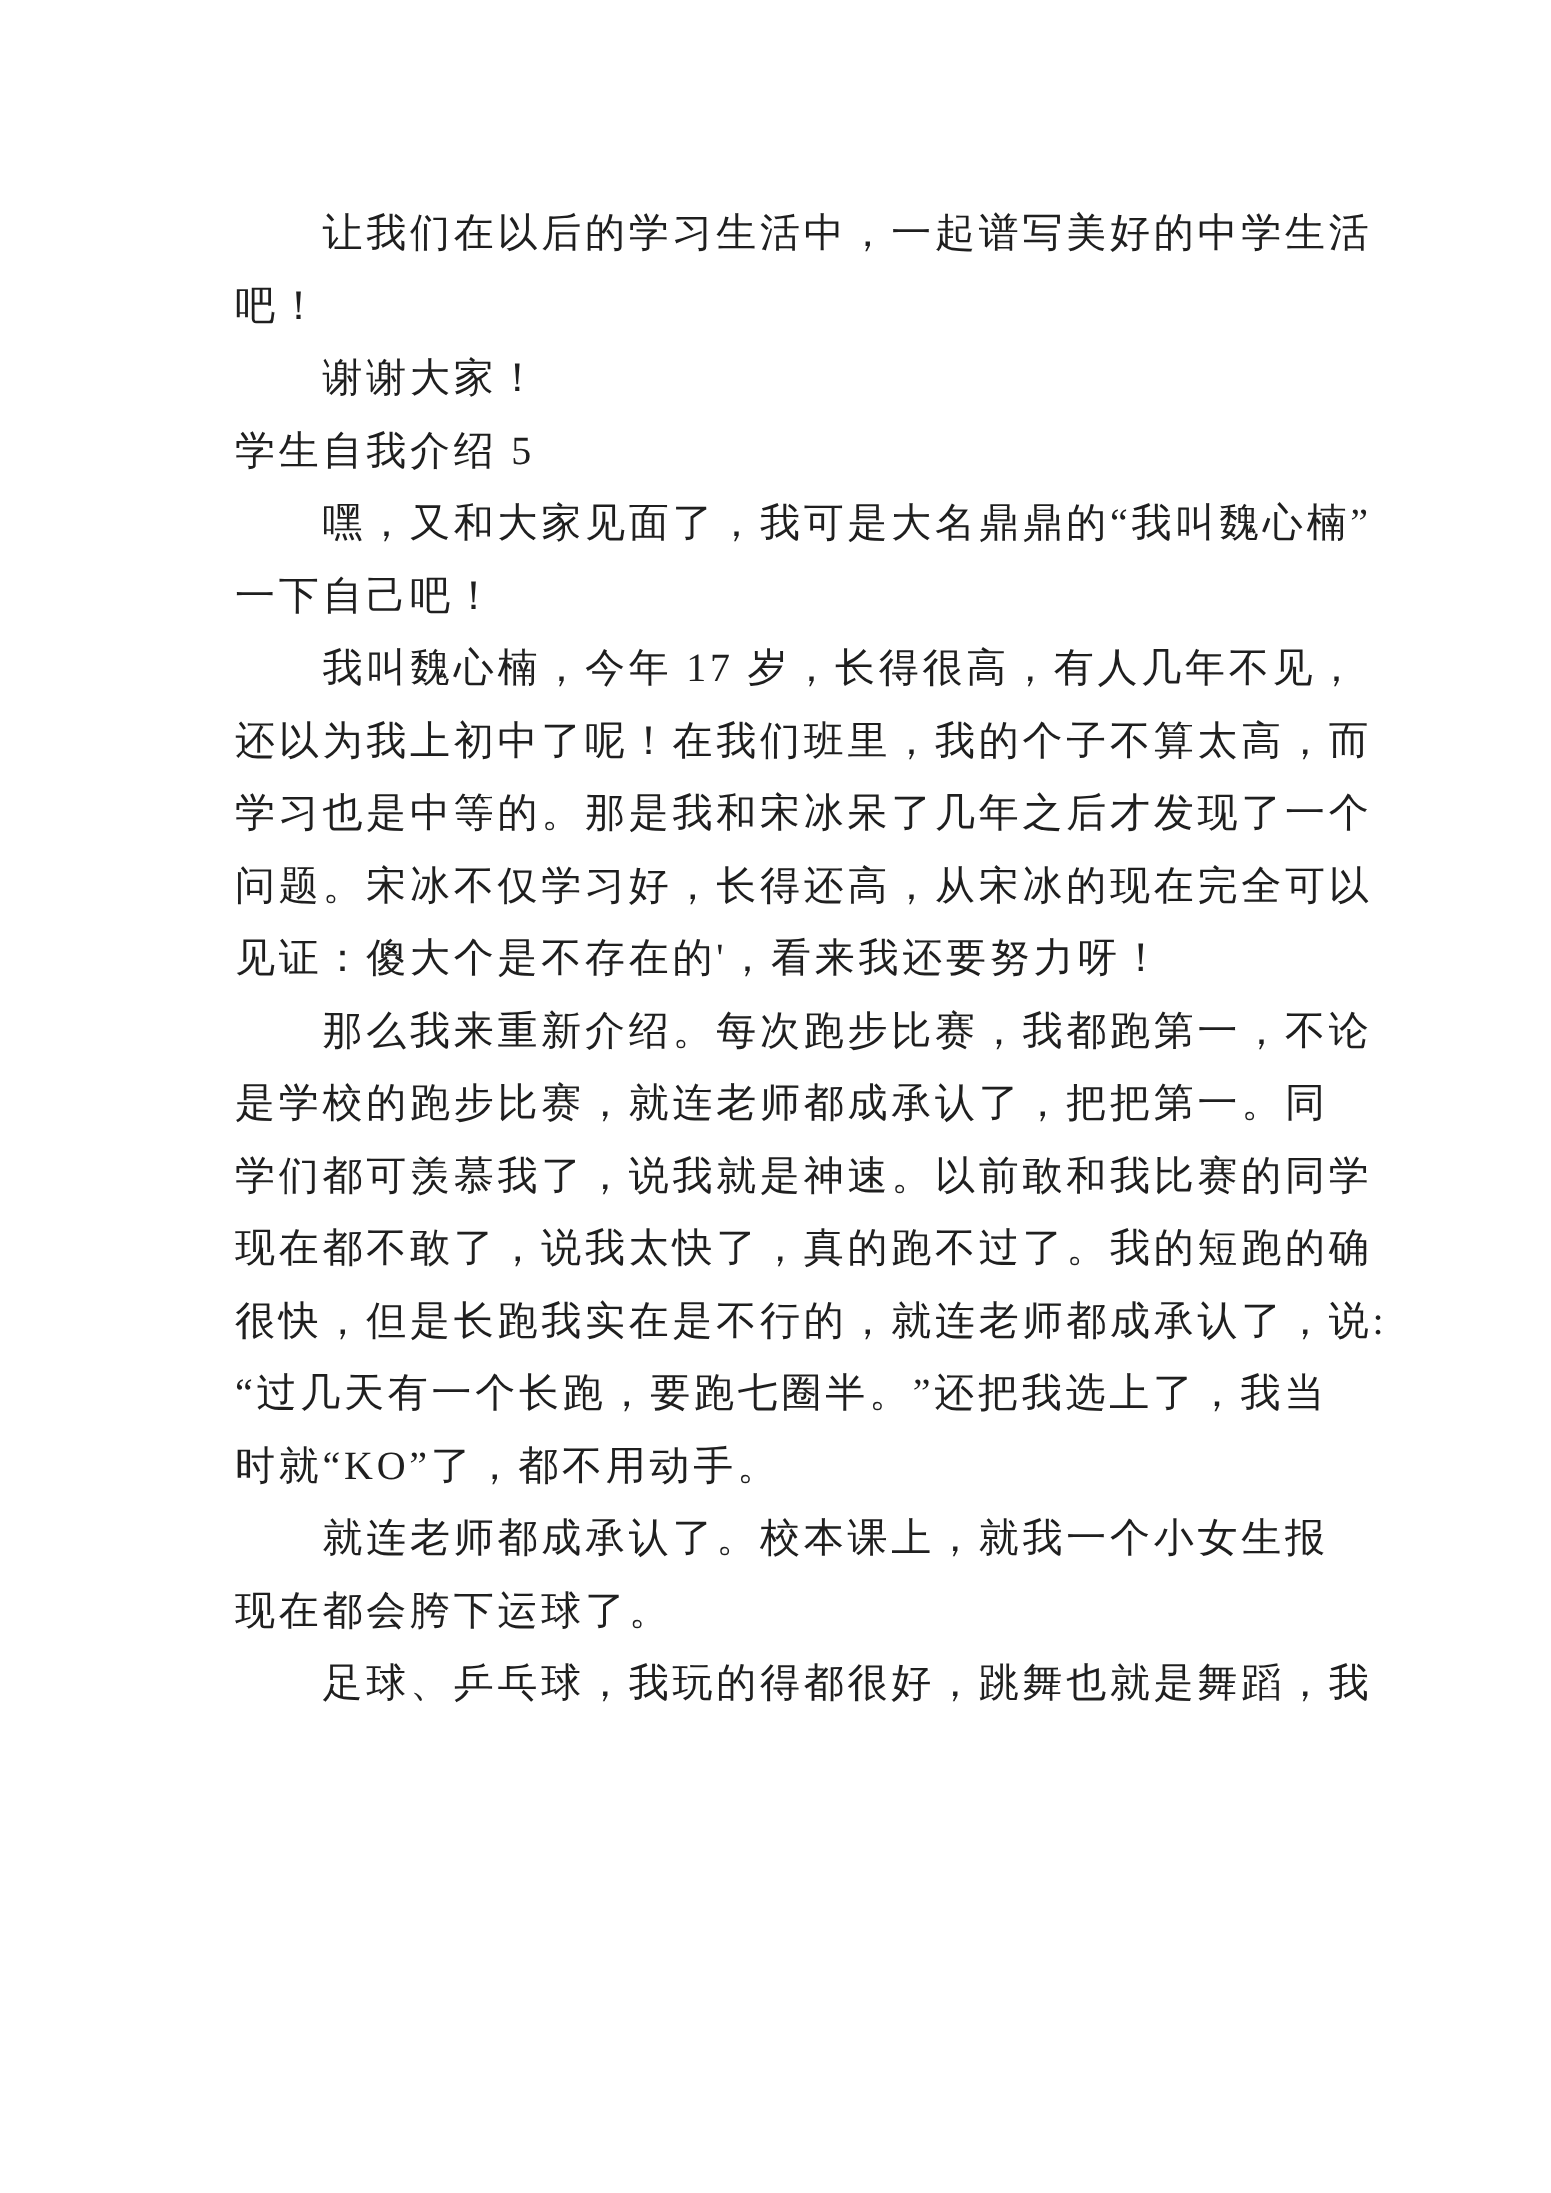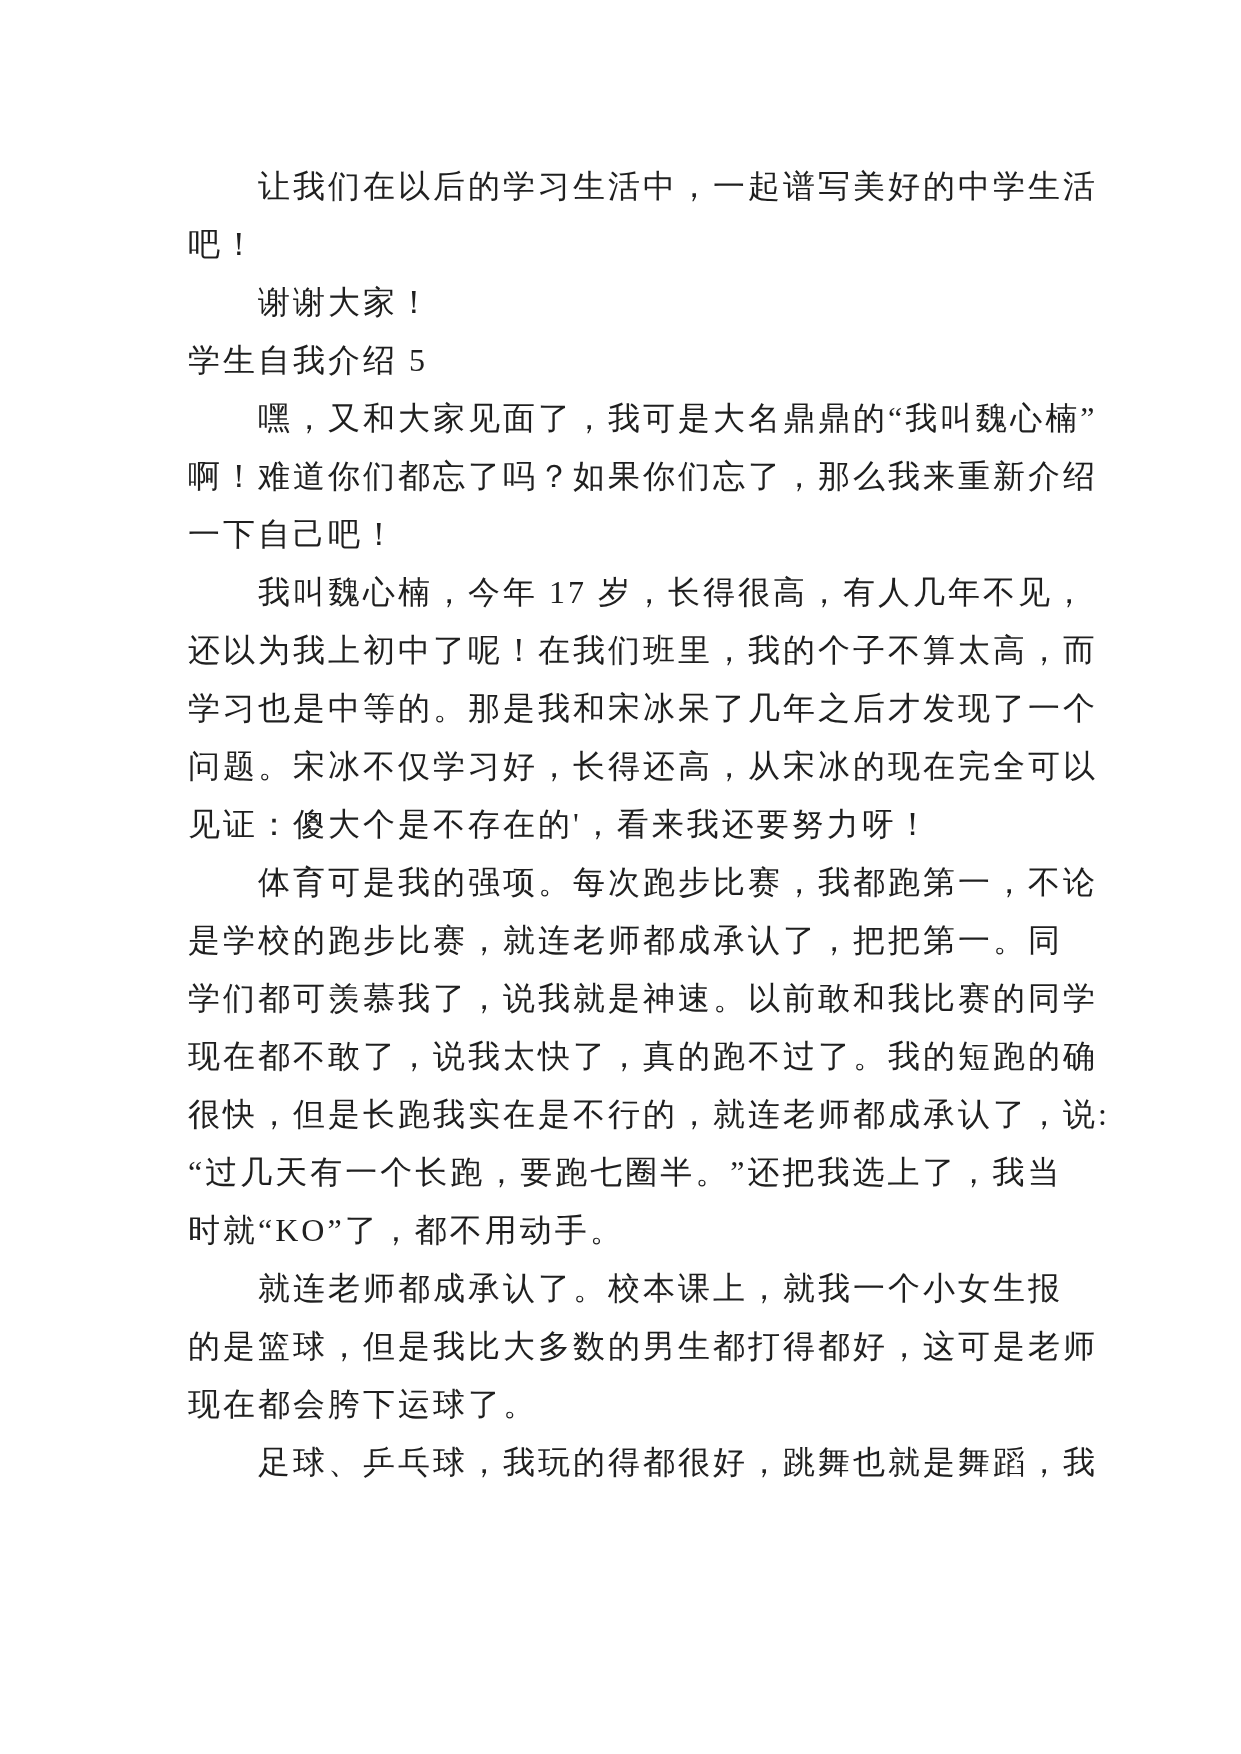--- a/index.html
+++ b/index.html
@@ -38,32 +38,30 @@
 </head>
 <body>
 
 <div class="page">
   <div class="doc-body" id="doc-body">
       <div class="text-line indent">让我们在以后的学习生活中，一起谱写美好的中学生活</div>
       <div class="text-line">吧！</div>
       <div class="text-line indent">谢谢大家！</div>
       <div class="text-line">学生自我介绍 5</div>
       <div class="text-line indent">嘿，又和大家见面了，我可是大名鼎鼎的“我叫魏心楠”</div>
-      <div class="text-line">啊！难道你们都忘了吗？如果你们忘了，那么我来重新介绍</div>
       <div class="text-line">一下自己吧！</div>
       <div class="text-line indent">我叫魏心楠，今年 17 岁，长得很高，有人几年不见，</div>
       <div class="text-line">还以为我上初中了呢！在我们班里，我的个子不算太高，而</div>
       <div class="text-line">学习也是中等的。那是我和宋冰呆了几年之后才发现了一个</div>
       <div class="text-line">问题。宋冰不仅学习好，长得还高，从宋冰的现在完全可以</div>
       <div class="text-line">见证：傻大个是不存在的'，看来我还要努力呀！</div>
-      <div class="text-line indent">体育可是我的强项。每次跑步比赛，我都跑第一，不论</div>
+      <div class="text-line indent">那么我来重新介绍。每次跑步比赛，我都跑第一，不论</div>
       <div class="text-line">是学校的跑步比赛，就连老师都成承认了，把把第一。同</div>
       <div class="text-line">学们都可羡慕我了，说我就是神速。以前敢和我比赛的同学</div>
       <div class="text-line">现在都不敢了，说我太快了，真的跑不过了。我的短跑的确</div>
       <div class="text-line">很快，但是长跑我实在是不行的，就连老师都成承认了，说:</div>
       <div class="text-line">“过几天有一个长跑，要跑七圈半。”还把我选上了，我当</div>
       <div class="text-line">时就“KO”了，都不用动手。</div>
       <div class="text-line indent">就连老师都成承认了。校本课上，就我一个小女生报</div>
-      <div class="text-line">的是篮球，但是我比大多数的男生都打得都好，这可是老师</div>
       <div class="text-line">现在都会胯下运球了。</div>
       <div class="text-line indent">足球、乒乓球，我玩的得都很好，跳舞也就是舞蹈，我</div>
     </div>
 </div>
 
 </body></html>

